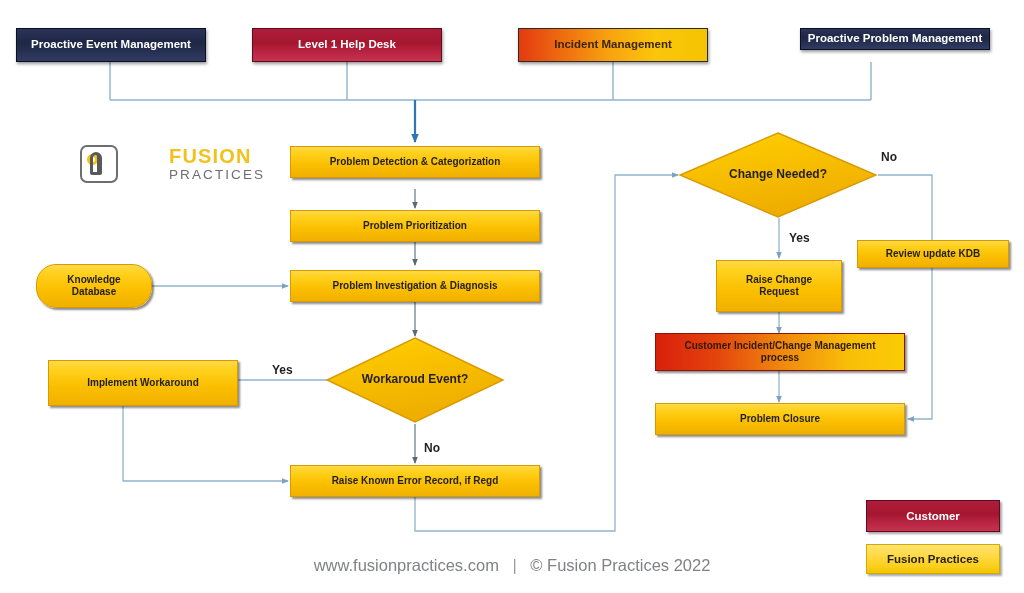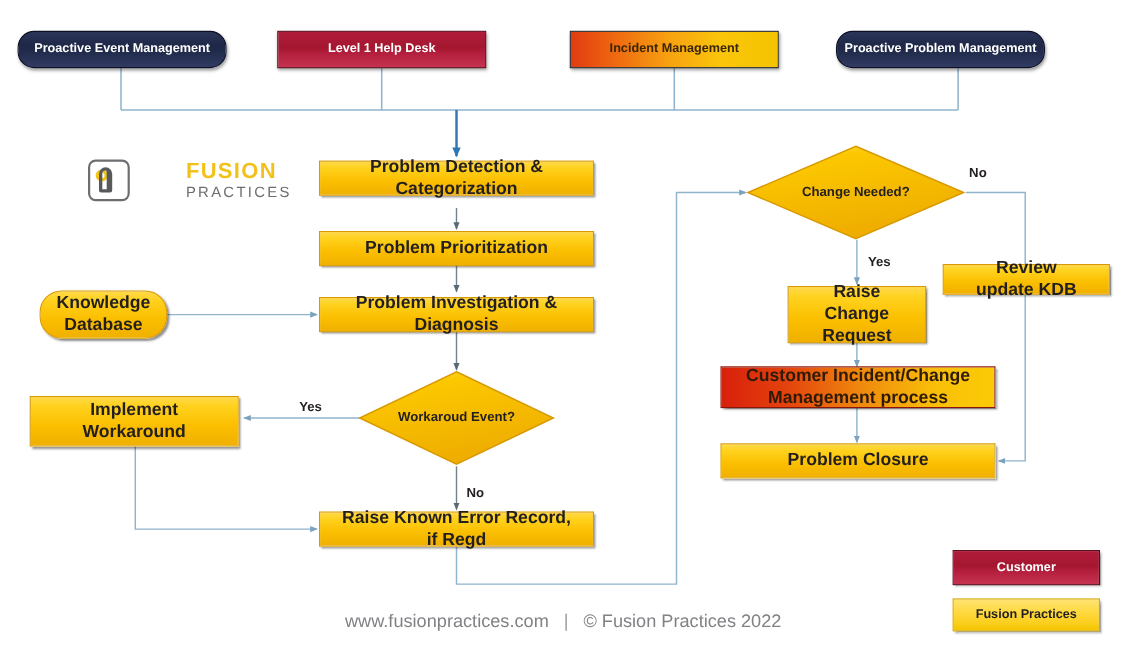--- a/index.html
+++ b/index.html
@@ -14,37 +14,37 @@
 
   
   .hdr{
     border:1px solid #11172e;
     box-shadow:1px 2px 3px rgba(0,0,0,.40);
     font-weight:bold;font-size:11.5px;line-height:1.2;
     padding:2px 6px;
   }
   .hdr.navy{
     background:linear-gradient(180deg,#2b3558 0%,#1e2746 40%,#222c4d 60%,#323c63 100%);
-    color:#ffffff;border-color:#0d1024;border-radius:15px;
+    color:#ffffff;border-color:#0d1024;
   }
   .hdr.crimson{
     background:linear-gradient(180deg,#b01c3c 0%,#a4172f 45%,#b21e3c 60%,#c63350 100%);
     color:#ffffff;border-color:#5d0c1b;
   }
   .hdr.fire{
     background:linear-gradient(90deg,#e23b10 0%,#ef6a10 22%,#f7a310 48%,#fbc50b 72%,#f5c400 100%);
     color:#3a2606;border-color:#2b2b2b;
   }
 
   
   .box{
     background:linear-gradient(180deg,#ffd94a 0%,#ffd21f 18%,#fbbf00 58%,#f0b000 100%);
     border:1px solid #d89a00;
     box-shadow:2px 2px 2px rgba(0,0,0,.45);
-    color:#231f20;font-weight:bold;font-size:16px;line-height:1.25;
+    color:#231f20;font-weight:bold;font-size:10px;line-height:1.25;
     padding:2px 19px;
   }
   .box.firebox{
     background:linear-gradient(90deg,#d8200c 0%,#e4430d 24%,#f08b0e 52%,#f9bf08 78%,#fbcb06 100%);
     border-color:#8b1508;color:#2e1a05;
   }
   .pill{border-radius:20px;}
 
   
   .diamond{position:absolute;}
@@ -163,21 +163,21 @@
 
   <div class="node hdr navy" style="left:16px;top:28px;width:190px;height:34px;">
     <span>Proactive Event Management</span>
   </div>
   <div class="node hdr crimson" style="left:252px;top:28px;width:190px;height:34px;">
     <span>Level 1 Help Desk</span>
   </div>
   <div class="node hdr fire" style="left:518px;top:28px;width:190px;height:34px;">
     <span>Incident Management</span>
   </div>
-  <div class="node hdr navy" style="left:760px;top:28px;width:190px;height:34px;align-items:center;">
+  <div class="node hdr navy" style="left:800px;top:28px;width:190px;height:22px;align-items:center;">
     <span>Proactive Problem Management</span>
   </div>
 
   <div id="logo" style="left:80px;top:145px;">
     <div class="mark">
       <div class="p2"></div>
         <div class="p1"></div>
     </div>
     <div class="wordmark">
       <div class="w1">FUSION</div>
@@ -208,21 +208,21 @@
           <stop offset="0%" stop-color="#ffe14f"></stop>
           <stop offset="22%" stop-color="#fcc800"></stop>
           <stop offset="100%" stop-color="#efad00"></stop>
         </linearGradient>
       </defs>
       <polygon points="90,2 178,44 90,86 2,44" fill="url(#dgA)" stroke="#d89a00" stroke-width="1.4"></polygon>
     </svg>
     <div class="dlabel">Workaroud Event?</div>
   </div>
 
-  <div class="node box" style="left:27px;top:360px;width:190px;height:46px;">
+  <div class="node box" style="left:48px;top:360px;width:190px;height:46px;">
     <span>Implement Workaround</span>
   </div>
 
   <div class="node box" style="left:290px;top:465px;width:250px;height:32px;">
     <span>Raise Known Error Record, if Regd</span>
   </div>
 
   <div class="diamond" style="left:678px;top:131px;width:200px;height:88px;">
     <svg width="200" height="88">
       <polygon points="100,2 198,44 100,86 2,44" fill="url(#dgA)" stroke="#d89a00" stroke-width="1.4"></polygon>

